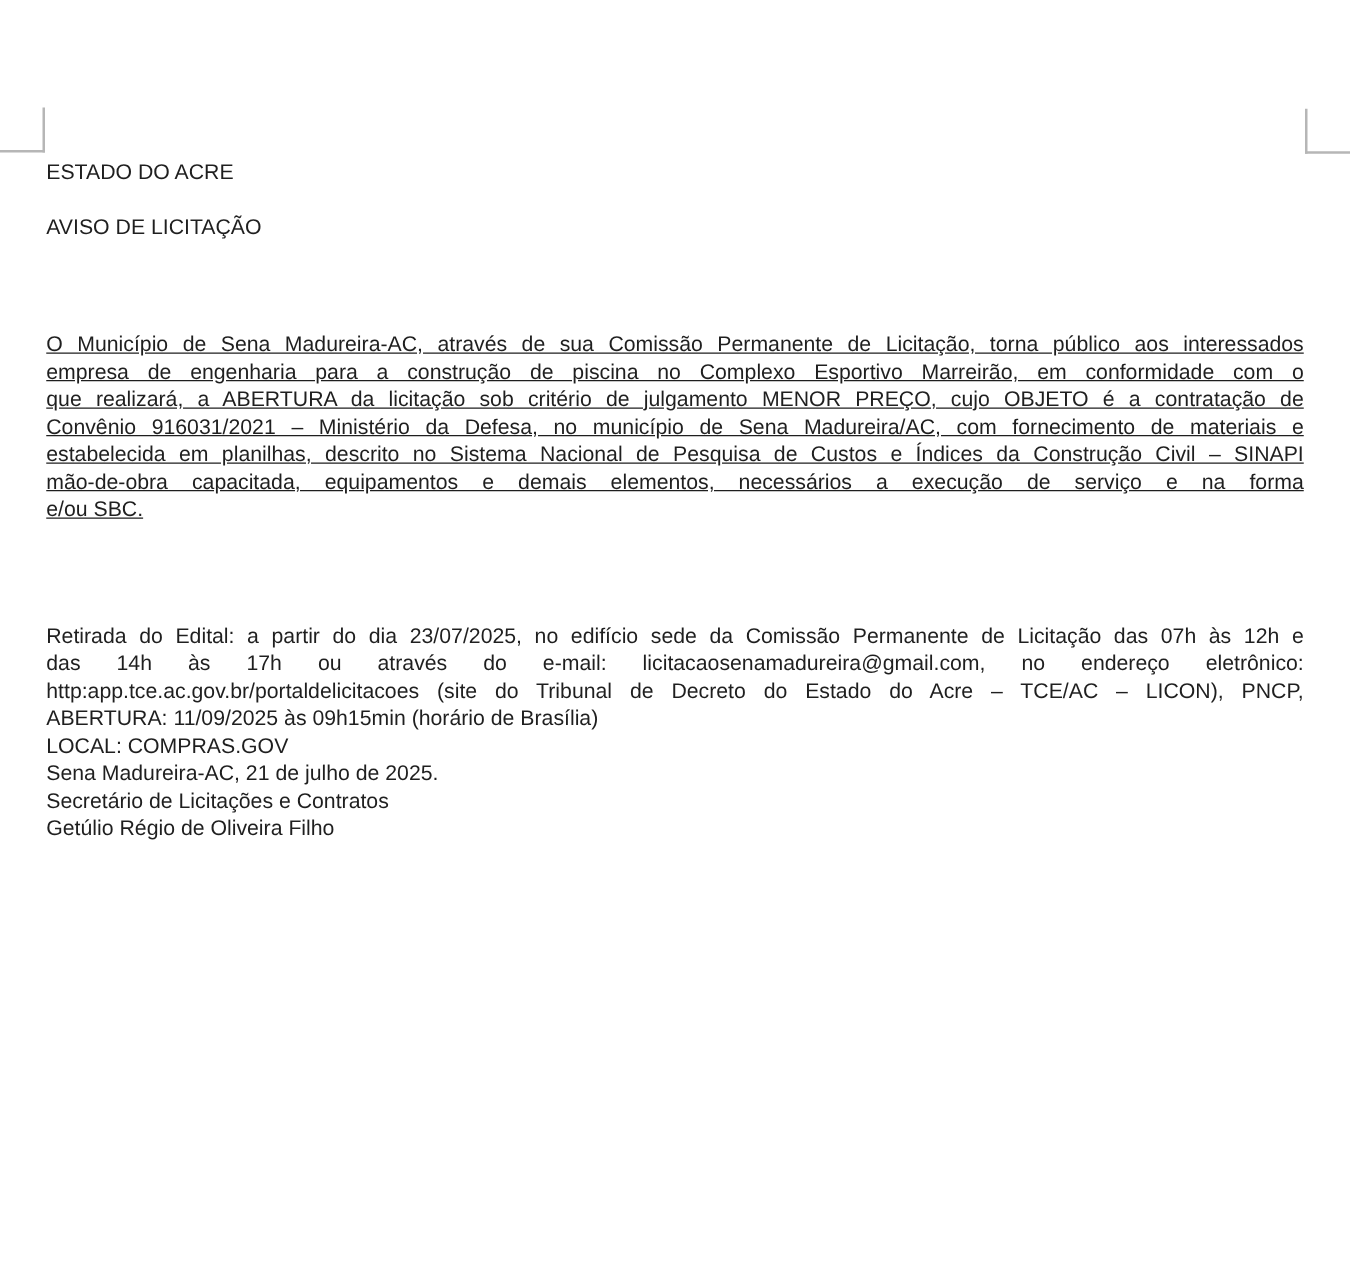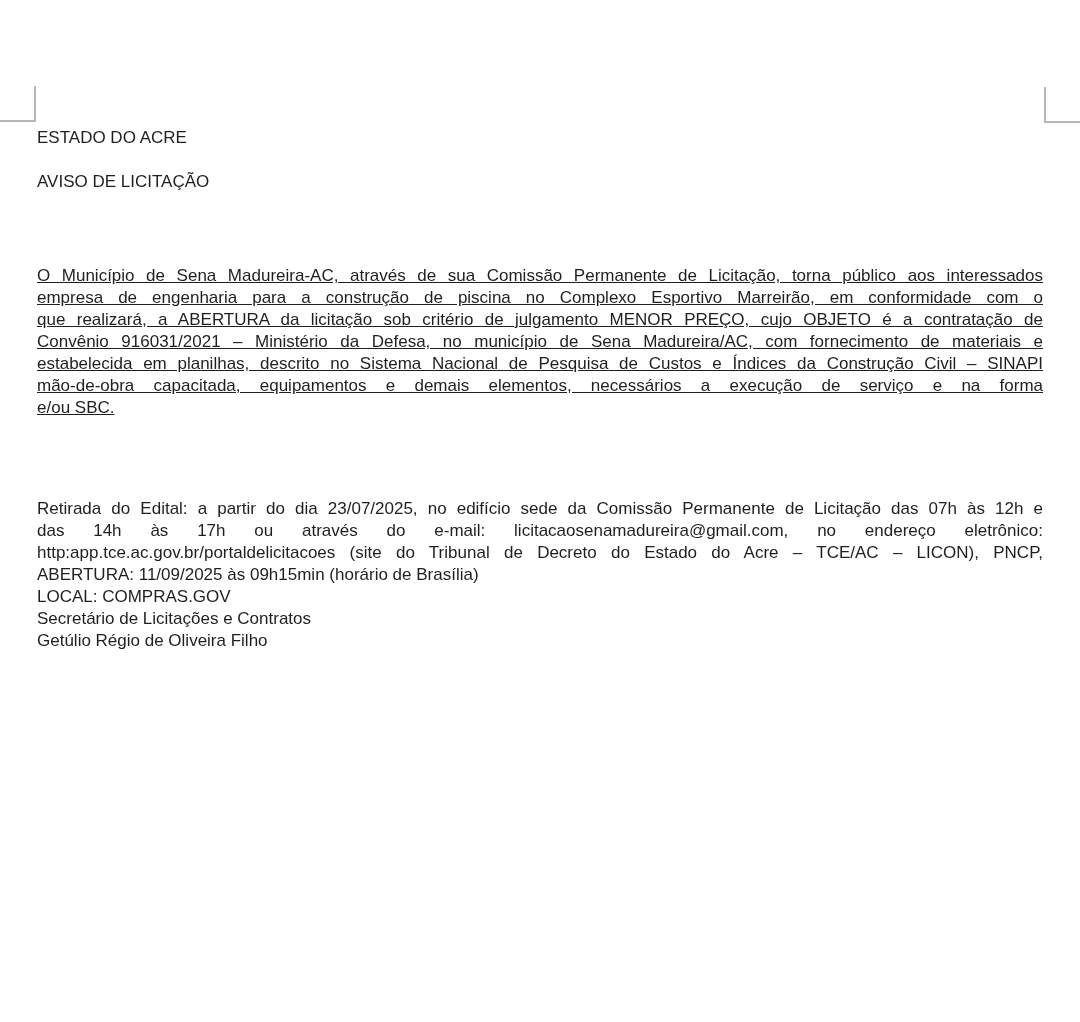--- a/index.html
+++ b/index.html
@@ -90,18 +90,19 @@
 
     <div class="block block-edital">
         <div class="line just">Retirada do Edital: a partir do dia 23/07/2025, no edifício sede da Comissão Permanente de Licitação das 07h às 12h e</div>
         <div class="line just">das 14h às 17h ou através do e-mail: licitacaosenamadureira@gmail.com, no endereço eletrônico:</div>
         <div class="line just">http:app.tce.ac.gov.br/portaldelicitacoes (site do Tribunal de Decreto do Estado do Acre – TCE/AC – LICON), PNCP,</div>
         <div class="line">ABERTURA: 11/09/2025 às 09h15min (horário de Brasília)</div>
         <div class="line">LOCAL: COMPRAS.GOV</div>
       </div>
 
     <div class="block block-signature">
+        <div class="line">Sena Madureira-AC, 21 de julho de 2025.</div>
         <div class="line">Secretário de Licitações e Contratos</div>
         <div class="line">Getúlio Régio de Oliveira Filho</div>
       </div>
 
   </div>
 </div>
 
 </body></html>

